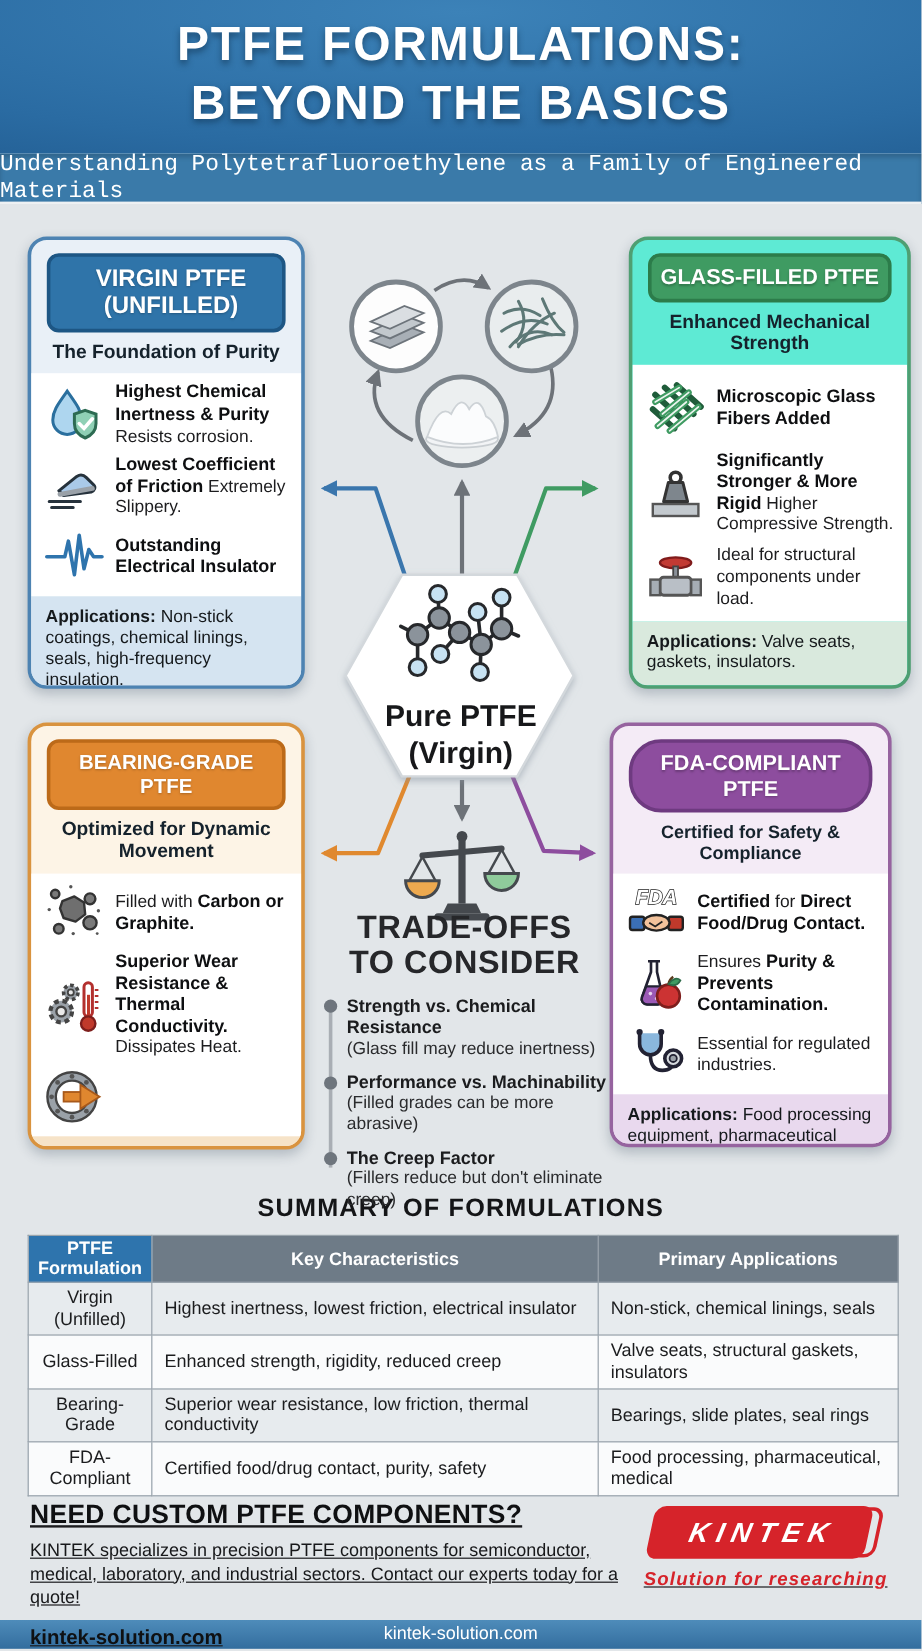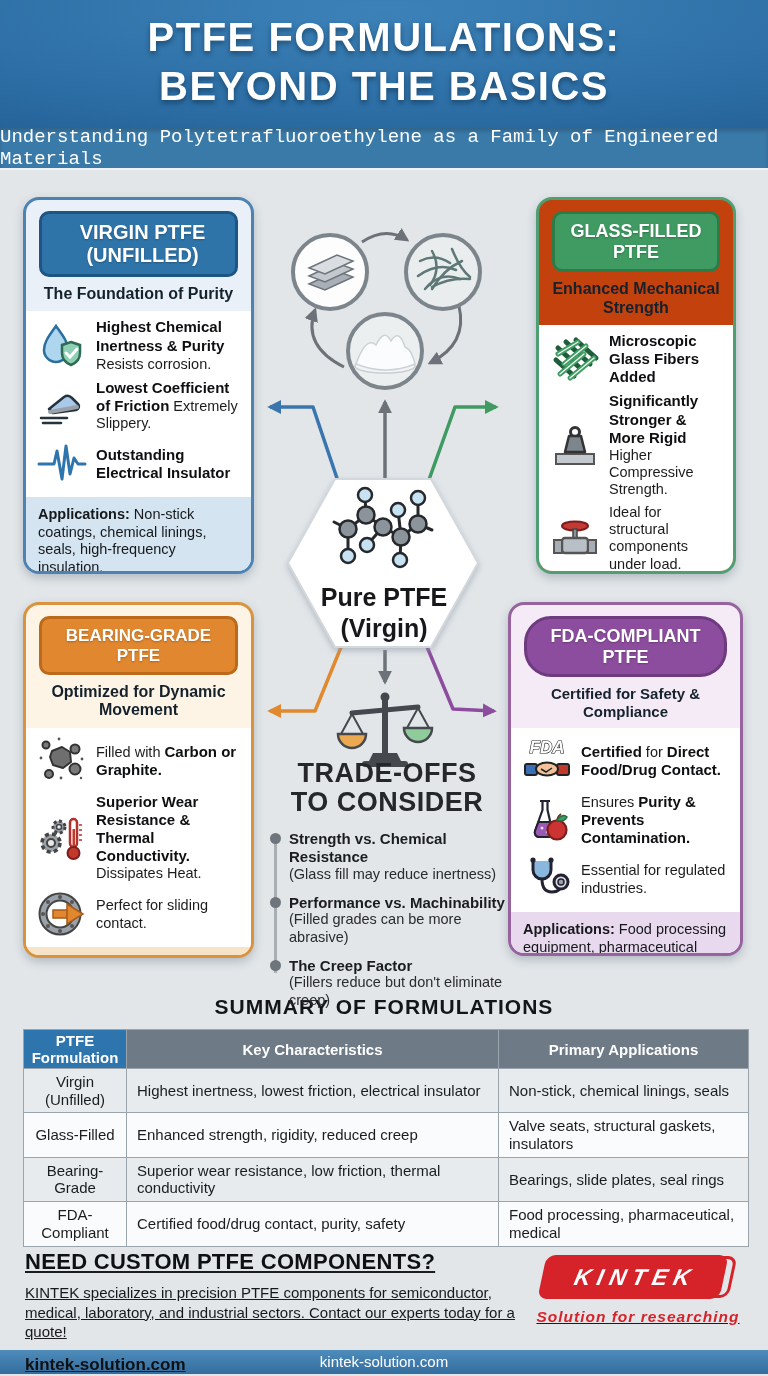--- a/index.html
+++ b/index.html
@@ -25,21 +25,21 @@
   }
   
   .main { position:relative; height:813px; }
   .overlay { position:absolute; left:0; top:0; pointer-events:none; }
 
   .card {
     position:absolute; border-radius:16px; border:3px solid; overflow:hidden;
     display:flex; flex-direction:column; box-shadow:0 4px 10px rgba(40,60,80,.25);
   }
   .card.virgin  { left:23px;  top:27px;  width:231px; height:377px; background:#e9f0f7; border-color:#4d83b2; }
-  .card.glass   { left:536px; top:27px;  width:200px; height:377px; background:#c2410c; border-color:#4f9f72; }
+  .card.glass   { left:524px; top:27px;  width:235px; height:377px; background:#5eead4; border-color:#4f9f72; }
   .card.bearing { left:23px;  top:432px; width:231px; height:356px; background:#fdf4e6; border-color:#d9933f; }
   .card.fda     { left:508px; top:432px; width:235px; height:354px; background:#f4ebf6; border-color:#96639f; }
 
   .pill {
     margin:11px 13px 7px; border-radius:10px; border:3px solid; color:#fff;
     text-align:center; font-weight:bold; padding:7px 2px; line-height:1.15;
     text-shadow:0 1px 2px rgba(0,0,0,.25);
   }
   .virgin  .pill { background:#2f74a9; border-color:#1d5684; font-size:20px;padding-left:10px; }
   .glass   .pill { background:#3f9b62; border-color:#2c7c4a; font-size:18px; }
@@ -370,21 +370,20 @@
                 <circle cx="35" cy="37" r="2"></circle>
                 <circle cx="23" cy="42" r="2"></circle>
                 <circle cx="11" cy="37" r="2"></circle>
                 <circle cx="6" cy="25" r="2"></circle>
                 <circle cx="11" cy="13" r="2"></circle>
               </g>
             <rect x="16" y="21" width="16" height="8" fill="#e0872f" stroke="#a8591a" stroke-width="1.5"></rect>
             <path d="M30 15 L46 25 L30 35 Z" fill="#e0872f" stroke="#a8591a" stroke-width="1.5"></path>
           </svg>
         </span>
-        <p class="ftext"><span>Perfect for sliding contact.</span><strong></strong><span></span></p>
       </div>
     </div>
     <p class="apps"><strong>Applications:</strong><span> Bearings, slide plates, seal rings.</span></p>
   </div>
 
   <div class="card fda">
     <div class="pill">FDA-COMPLIANT PTFE</div>
     <div class="tagline">Certified for Safety &amp; Compliance</div>
     <div class="cbody">
       <div class="feature">

